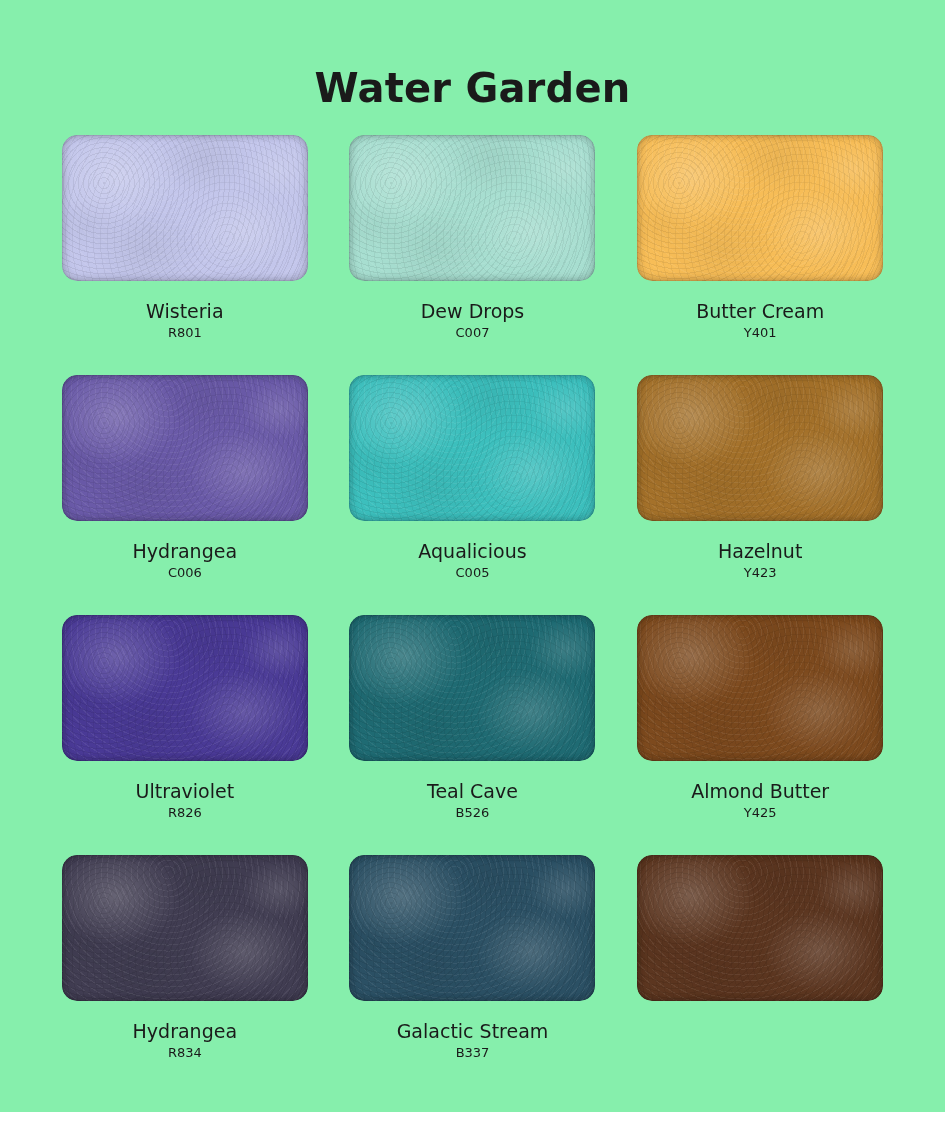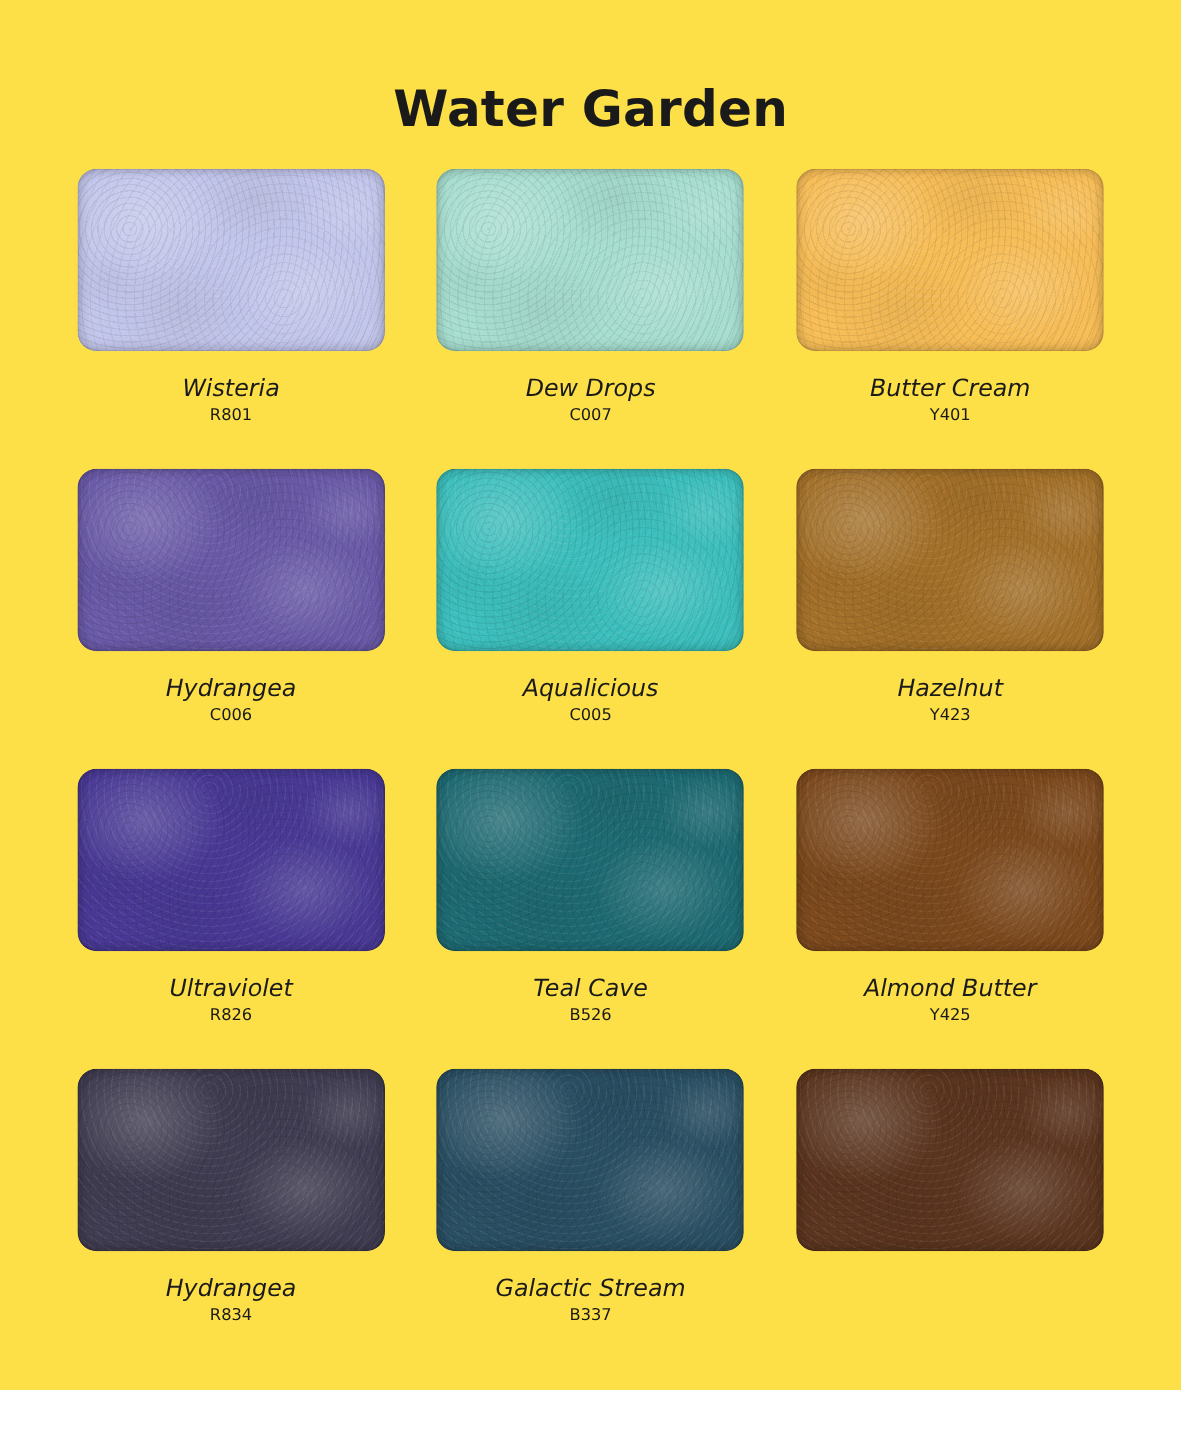--- a/index.html
+++ b/index.html
@@ -10,21 +10,21 @@
   body {
     width: 945px;
     height: 1148px;
     font-family: "DejaVu Sans", sans-serif;
     overflow: hidden;
   }
   .page {
     position: relative;
     width: 945px;
     height: 1112px;
-    background: #fde047;
+    background: #86efac;
     box-sizing: border-box;
   }
   .page-title {
     text-align: center;
     font-family: "DejaVu Sans", sans-serif;
     font-weight: 700;
     font-size: 40px;
     letter-spacing: 0.2px;
     color: #1a1a1a;
     margin: 0;
@@ -101,21 +101,20 @@
     margin-top: 18px;
     text-align: center;
     line-height: 1.32;
   }
   .swatch-name {
     display: block;
     font-family: "DejaVu Sans", sans-serif;
     font-size: 19px;
     font-weight: 400;
     color: #1a1a1a;
-    font-style: italic;
   }
   .swatch-code {
     display: block;
     font-family: "DejaVu Sans", sans-serif;
     font-size: 13px;
     font-weight: 400;
     color: #1a1a1a;
   }
 </style>
 </head>

